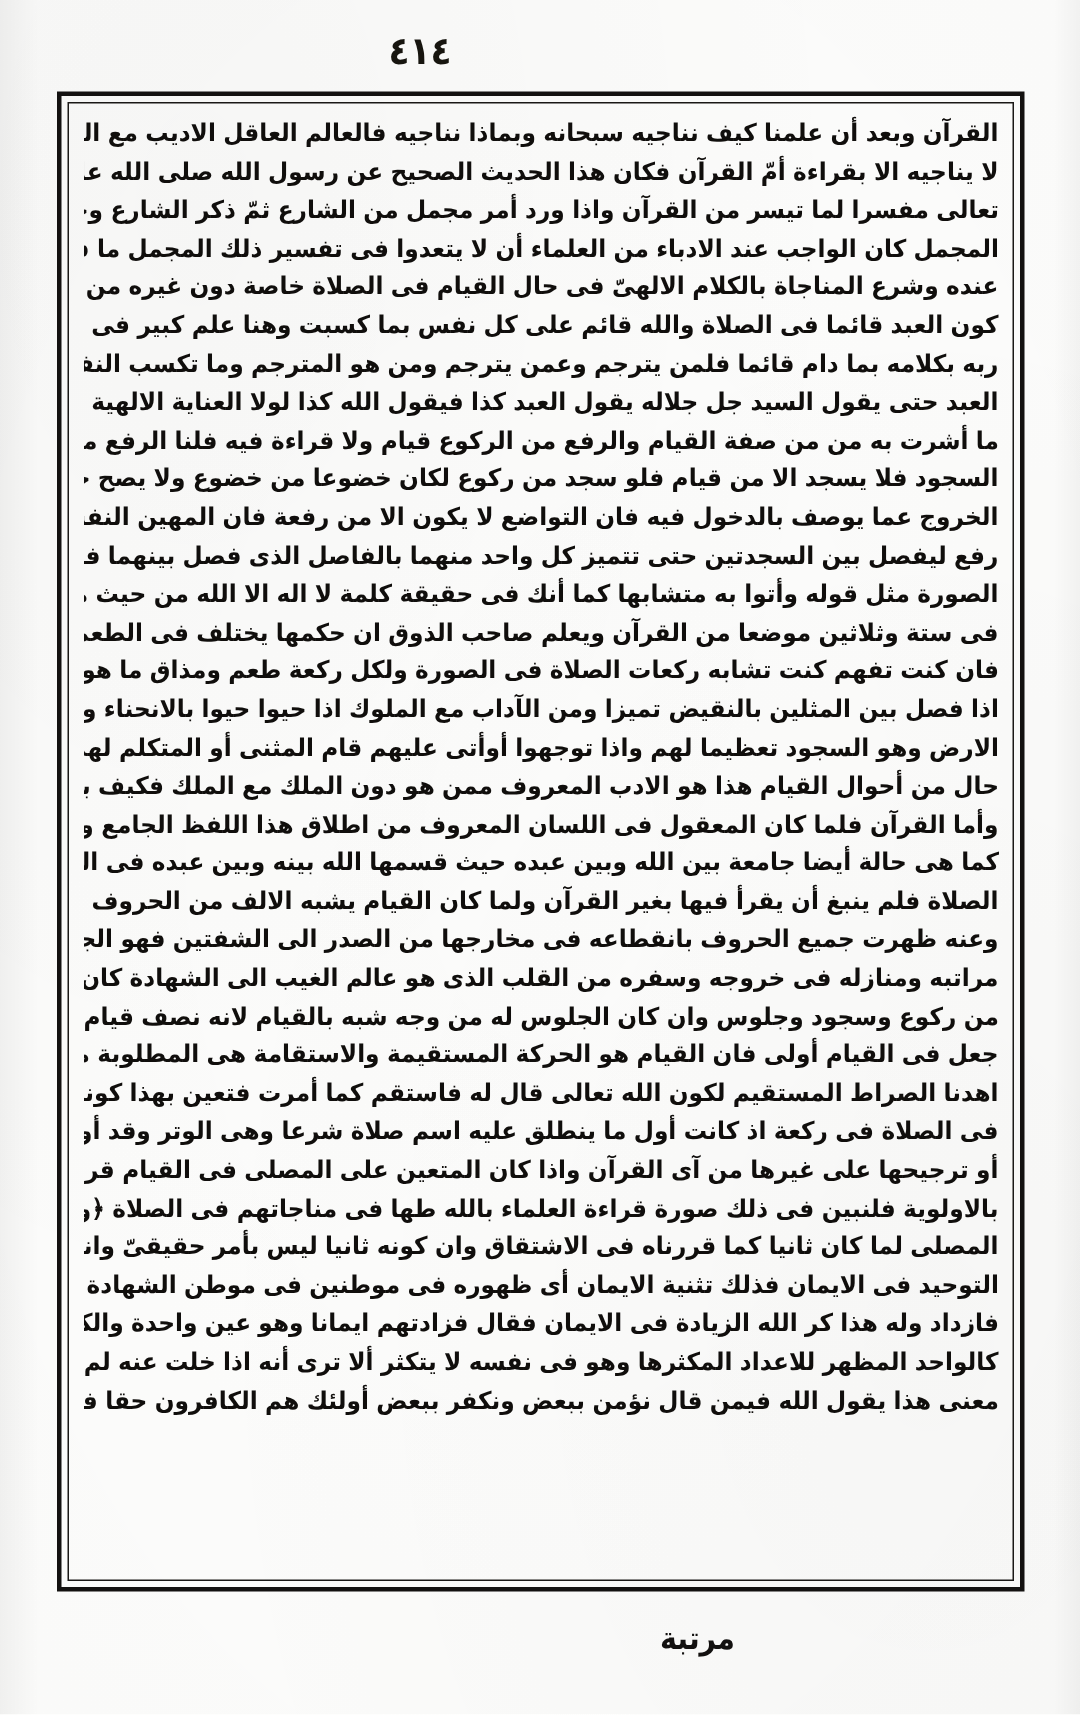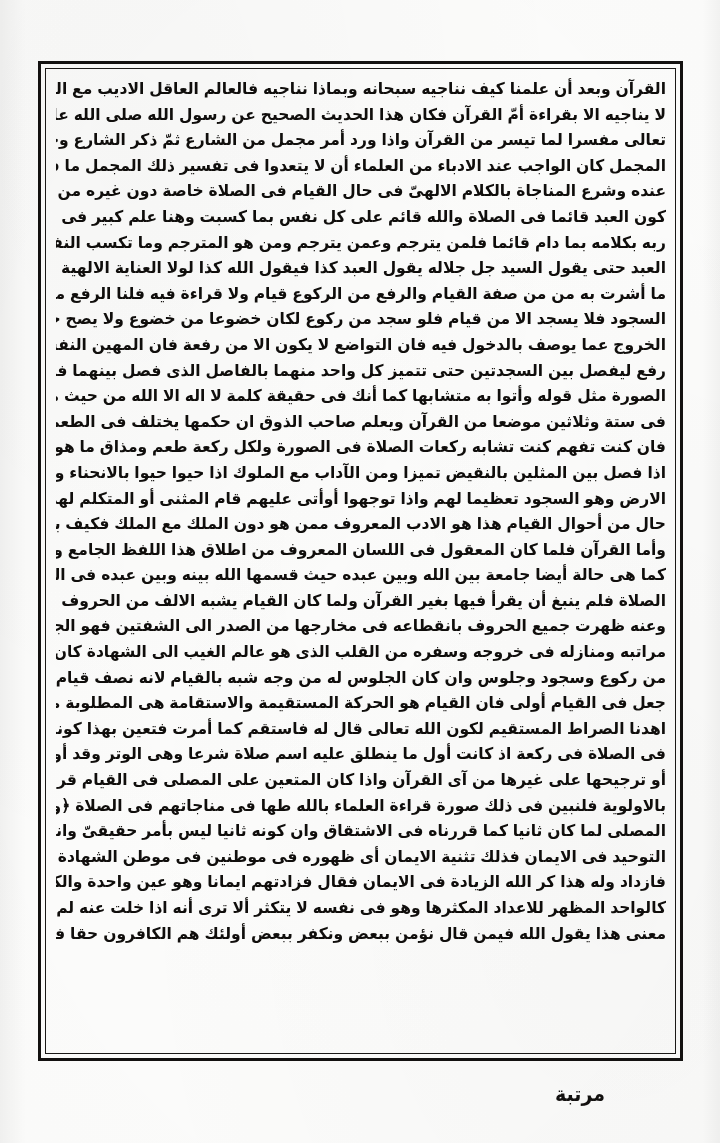--- a/index.html
+++ b/index.html
@@ -91,21 +91,21 @@
     text-align:justify;
     text-align-last:justify;
     width:100%;
     word-spacing:-0.5px;
   }
   
   .catchword{
     position:absolute;
     left:0;top:1082px;width:720px;
     direction:rtl;
-    text-align:center;
+    text-align:left;
   }
   .catchword span{
     display:inline-block;
     margin-left:440px;
     font-family:"DejaVu Sans","Liberation Sans",sans-serif;
     font-size:19px;font-weight:700;color:#131110;
     transform:scaleY(1.1);
   }
   
   .gutter-shade{
@@ -121,20 +121,23 @@
 </style>
 </head>
 <body>
 
 <div class="page">
 
   <div class="grain"></div>
   <div class="gutter-shade"></div>
   <div class="edge-shade"></div>
 
+  <div class="folio">
+    <span class="folio-num">٤١٤</span>
+  </div>
 
   <div class="frame">
     <div class="frame-inner"></div>
   </div>
 
   <div class="textblock" id="textblock">
       <div class="line just">
         <span>القرآن وبعد أن علمنا كيف نناجيه سبحانه وبماذا نناجيه فالعالم العاقل الاديب مع الله اذا دخل فى الصلاة أن</span>
       </div>
       <div class="line just">

